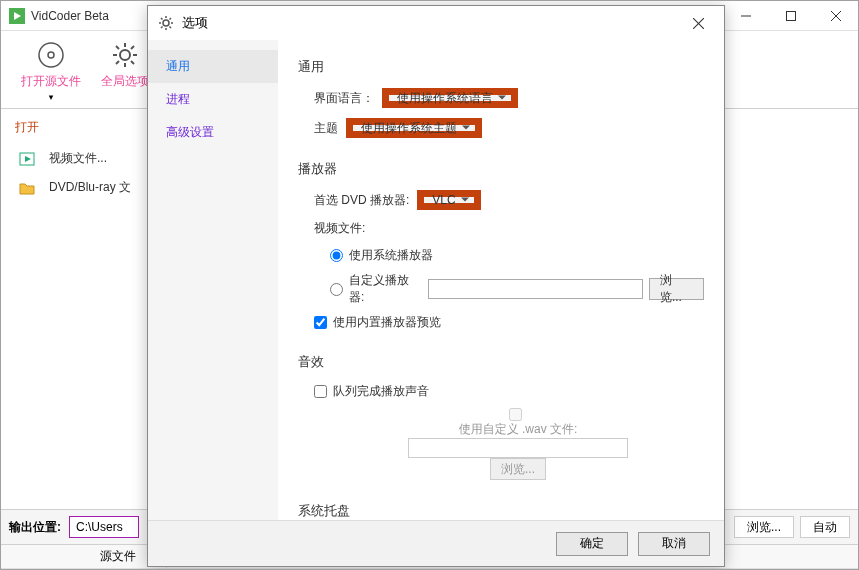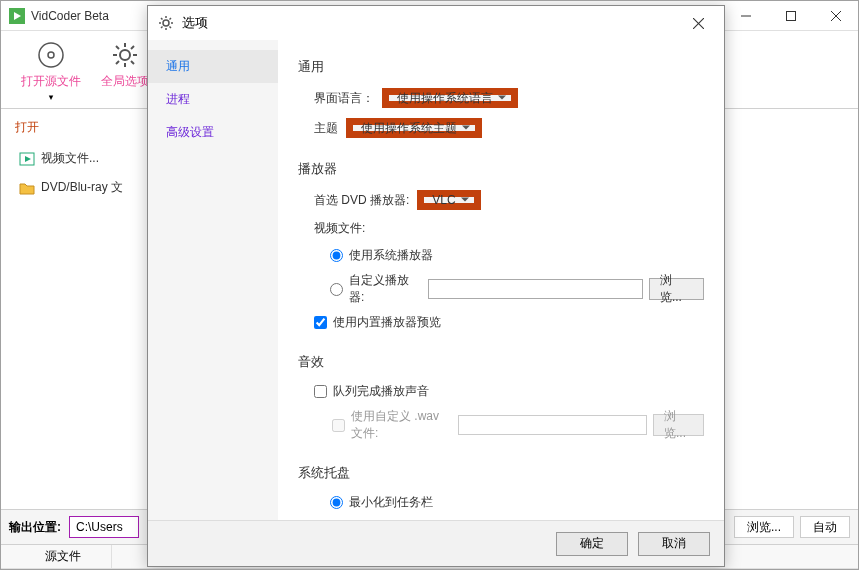--- a/index.html
+++ b/index.html
@@ -17,31 +17,31 @@
 .toolbar { height: 78px; background: #fff; display: flex; align-items: flex-start; padding: 6px 0 0 10px; border-bottom: 1px solid #d0d0d0; }
 .tool-btn { display: flex; flex-direction: column; align-items: center; padding: 4px 10px; position: relative; }
 .tool-icon { width: 28px; height: 28px; margin-bottom: 4px; display:flex; align-items:center; justify-content:center; }
 .tool-label { font-size: 12px; color: #ec4899; }
 .tool-btn .caret { font-size: 9px; margin-top:2px; }
 
 
 .main-area { display: flex; height: calc(100% - 30px - 78px - 36px - 24px); }
 .left-panel { width: 160px; padding: 10px 0 0 14px; }
 .panel-header { color: #c2410c; font-size: 12px; margin-bottom: 8px; }
-.left-item { display: flex; align-items: flex-end; padding: 6px 4px; font-size: 12px; color: #333; }
+.left-item { display: flex; align-items: flex-end; padding: 6px 4px; font-size: 12px; color: #333; gap: 8px; }
 .left-item .ic { width: 16px; height: 16px; margin-right: 6px; display:inline-flex; align-items:center; justify-content:center; }
 
 
 .output-bar { height: 36px; border-top: 1px solid #d0d0d0; border-bottom: 1px solid #d0d0d0; display: flex; align-items: center; padding: 0 8px; background: #f5f5f5; }
 .output-bar .lbl { font-weight: bold; margin-right: 8px; }
 .output-bar .path { background: #fff; border: 1px solid #a21caf; height: 22px; width: 70px; padding: 2px 6px; display:flex; align-items:center; overflow:hidden; }
 .output-bar .spacer { flex: 1; }
 .output-bar .btn { background: #fff; border: 1px solid #ccc; height: 22px; padding: 0 12px; margin-left: 6px; display:flex; align-items:center; }
 .table-header { height: 24px; background: #f8f8f8; border-bottom: 1px solid #e0e0e0; display: flex; align-items: center; }
-.th-col { padding: 0 30px 0 44px; border-right: 1px solid #e0e0e0; height:100%; display:flex; align-items:center; }
+.th-col { padding: 0 30px 0 55px; border-right: 1px solid #e0e0e0; height:100%; display:flex; align-items:center;margin-left:44px; }
 
 
 .dialog { position: absolute; left: 146px; top: 4px; width: 578px; height: 562px; background: #fff; border: 1px solid #888; box-shadow: 0 2px 15px rgba(0,0,0,0.25); display: flex; flex-direction: column; }
 .dlg-titlebar { height: 34px; display: flex; align-items: center; padding: 0 6px 0 10px; }
 .dlg-titlebar .gear { width: 16px; height: 16px; margin-right: 8px; }
 .dlg-titlebar .t { flex: 1; font-size: 13px; }
 .dlg-close { width: 40px; height: 28px; display:flex; align-items:center; justify-content:center; }
 .dlg-body { flex: 1; display: flex; overflow: hidden; }
 .dlg-sidebar { width: 130px; background: #f5f5f5; padding-top: 10px; }
 .dlg-side-item { padding: 8px 18px; font-size: 12px; color: #6d28d9; }
@@ -52,21 +52,21 @@
 .row { display: flex; align-items: center; margin-bottom: 10px; padding-left: 16px; }
 .row .lbl { margin-right: 8px; min-width: auto; }
 .combo { border: 7px solid #c2410c; background: #f3f3f3; height: 20px; padding: 0 18px 0 8px; position: relative; display:inline-flex; align-items:center; font-size:12px; }
 .combo::after { content: ""; position: absolute; right: 5px; top: 50%; transform: translateY(-30%); border: 4px solid transparent; border-top-color: #555; }
 .radio-row, .check-row { display: flex; align-items: center; margin-bottom: 8px; padding-left: 32px; }
 .radio-row input, .check-row input { margin-right: 6px; }
 .text-input { border: 1px solid #aaa; height: 20px; width: 220px; margin: 0 6px; padding: 0 4px; background:#fff; }
 .small-btn { border: 1px solid #aaa; background: #efefef; height: 22px; padding: 0 10px; font-size:12px; display:inline-flex; align-items:center; }
 .dlg-buttons { height: 46px; background: #f2f2f2; border-top: 1px solid #ddd; display: flex; align-items: center; justify-content: flex-end; padding: 0 14px; gap: 10px; }
 .dlg-buttons .b { border: 1px solid #999; background: #e8e8e8; height: 24px; width: 72px; display:flex; align-items:center; justify-content:center; }
-.disabled { color: #999 !important; }
+.disabled { color: #999 !important; flex-direction: column; }
 .disabled .small-btn, .disabled .text-input { color:#999; border-color:#ccc; }
 </style>
 </head>
 <body>
 
 <div class="main-titlebar">
   <span class="logo">
     <svg viewBox="0 0 16 16">
         <rect width="16" height="16" fill="#4caf50"></rect>
         <polygon points="5,4 12,8 5,12" fill="#fff"></polygon>

